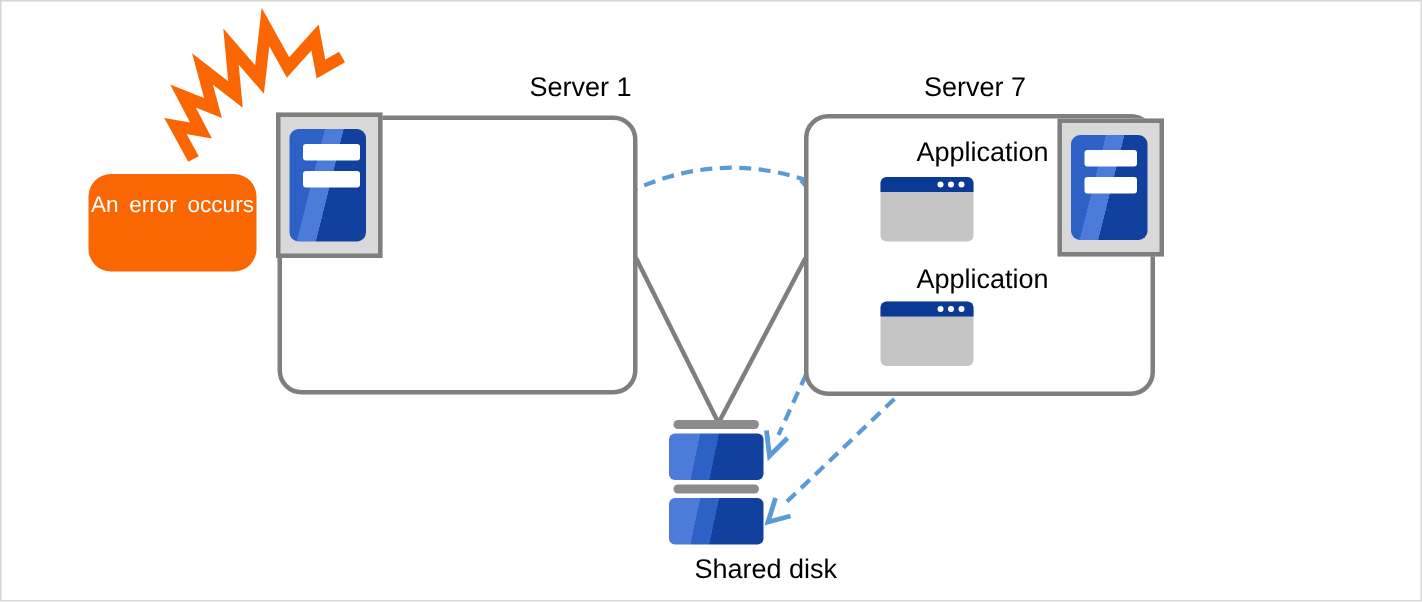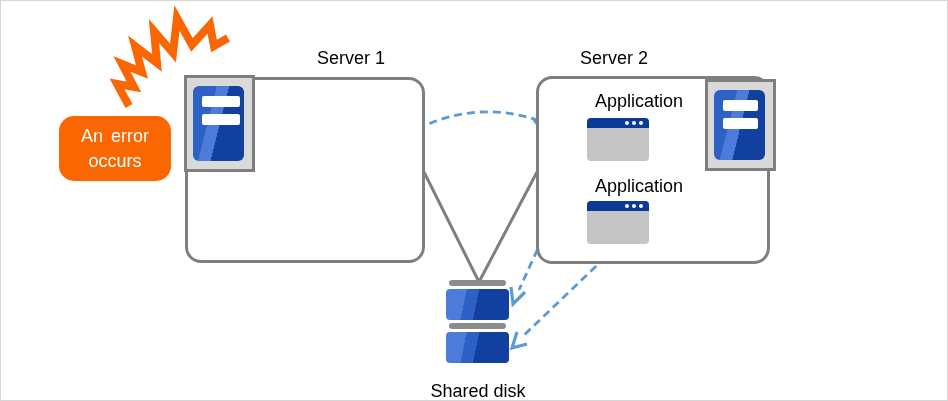--- a/index.html
+++ b/index.html
@@ -2,39 +2,39 @@
 <html style="--accent_orange: #fa6602; --arrow_blue: #5b9bd5; --box_border: #7f7f7f; --frame_fill: #d9d9d9; --server_blue_light: #4c7bd9; --server_blue_mid: #2e61c6; --server_blue_dark: #11409f; --titlebar_blue: #0a3a96; --window_gray: #c5c5c5; --disk_cap_gray: #8c8c8c; --canvas_border: #d6d6d6; --text_black: #000000; --text_white: #ffffff;"><head>
 <meta charset="utf-8">
 <style>
   html,body{margin:0;padding:0;background:#fff;}
   .canvas{
     position:relative; width:948px; height:401px; box-sizing:border-box;
     background:#fff; border:1px solid var(--canvas_border);
     font-family:"Liberation Sans", sans-serif; color:var(--text_black);
     overflow:hidden;
   }
-  .label{position:absolute; font-size:18px; line-height:20px; text-align:center; white-space:nowrap;}
+  .label{position:absolute; font-size:18px; line-height:20px; text-align:right; white-space:nowrap;}
   #server1-label{left:280px; top:47px; width:140px;}
   #server2-label{left:543px; top:47px; width:140px;}
   #failover-label{left:423px; top:81px; width:116px;}
   #app1-label{left:578px; top:90px; width:120px;}
   #app2-label{left:578px; top:175px; width:120px;}
-  #disk-label{left:397px; top:368px; width:160px;margin-top:12px;}
+  #disk-label{left:397px; top:368px; width:160px;}
 
   .server-box{
     position:absolute; box-sizing:border-box; background:#fff;
     border:3px solid var(--box_border); border-radius:16px;
   }
   #server1-box{left:184px; top:76px; width:240px; height:186px;}
   #server2-box{left:535px; top:75px; width:234px; height:188px;}
 
   .error-box{
     position:absolute; left:58px; top:115px; width:112px; height:65px;
     box-sizing:border-box; background:var(--accent_orange); color:var(--text_white);
-    border-radius:15px; text-align:center; font-size:18px; line-height:25px;
+    border-radius:15px; text-align:center; font-size:15px; line-height:25px;
     padding-top:8px; word-spacing:3px;
   }
 
   .server-icon{
     position:absolute; box-sizing:border-box;
     background:var(--frame_fill); border:3px solid var(--box_border);
   }
   #server1-icon{left:183px; top:74px; width:71px; height:97px;}
   #server2-icon{left:704px; top:78px; width:71px; height:92px;}
   .tower{
@@ -89,21 +89,21 @@
   <div class="label" id="server1-label">Server 1</div>
   <div class="server-box" id="server1-box"></div>
   <div class="server-icon" id="server1-icon">
     <div class="tower">
       <div class="bar b1"></div>
       <div class="bar b2"></div>
     </div>
   </div>
 
 
-  <div class="label" id="server2-label">Server 2</div>
+  <div class="label" id="server2-label">Server 7</div>
   <div class="server-box" id="server2-box"></div>
   <div class="server-icon" id="server2-icon">
     <div class="tower">
       <div class="bar b1"></div>
       <div class="bar b2"></div>
     </div>
   </div>
 
   <div class="label" id="app1-label">Application</div>
   <div class="app-window" id="app1-icon">

